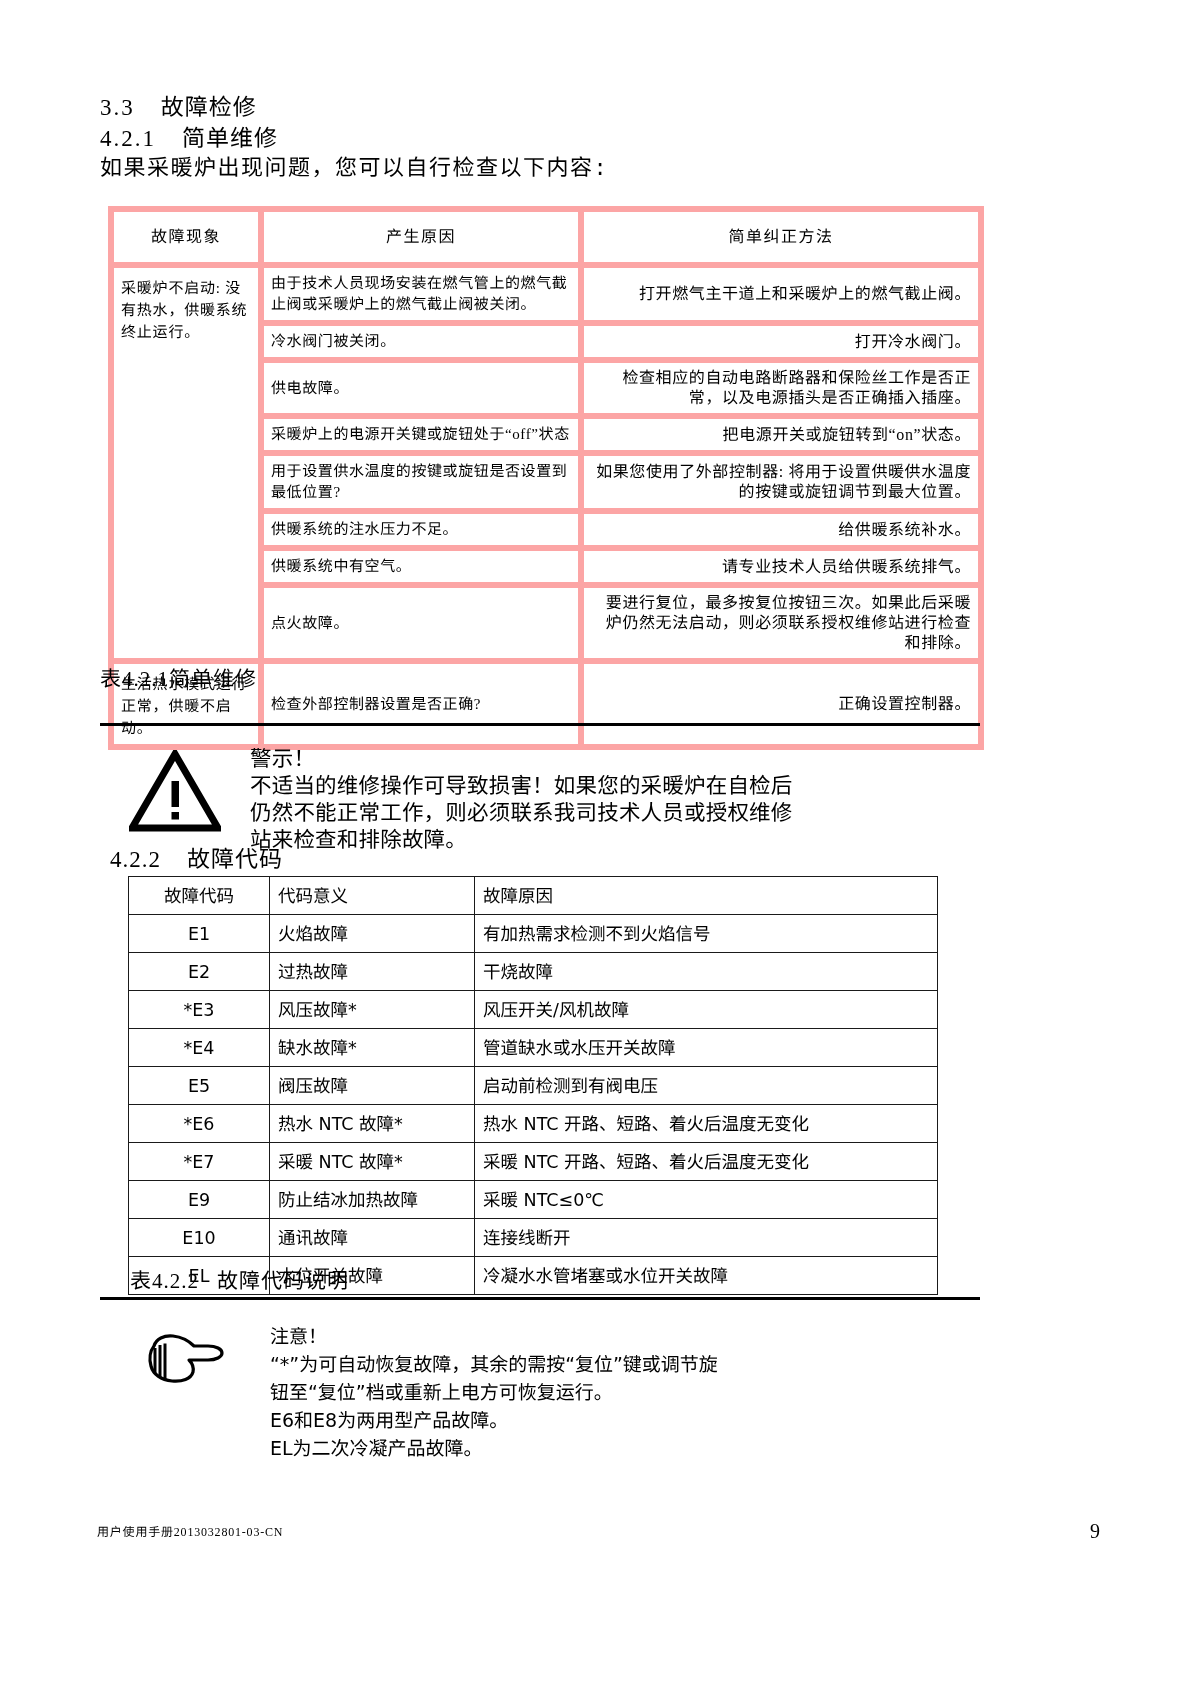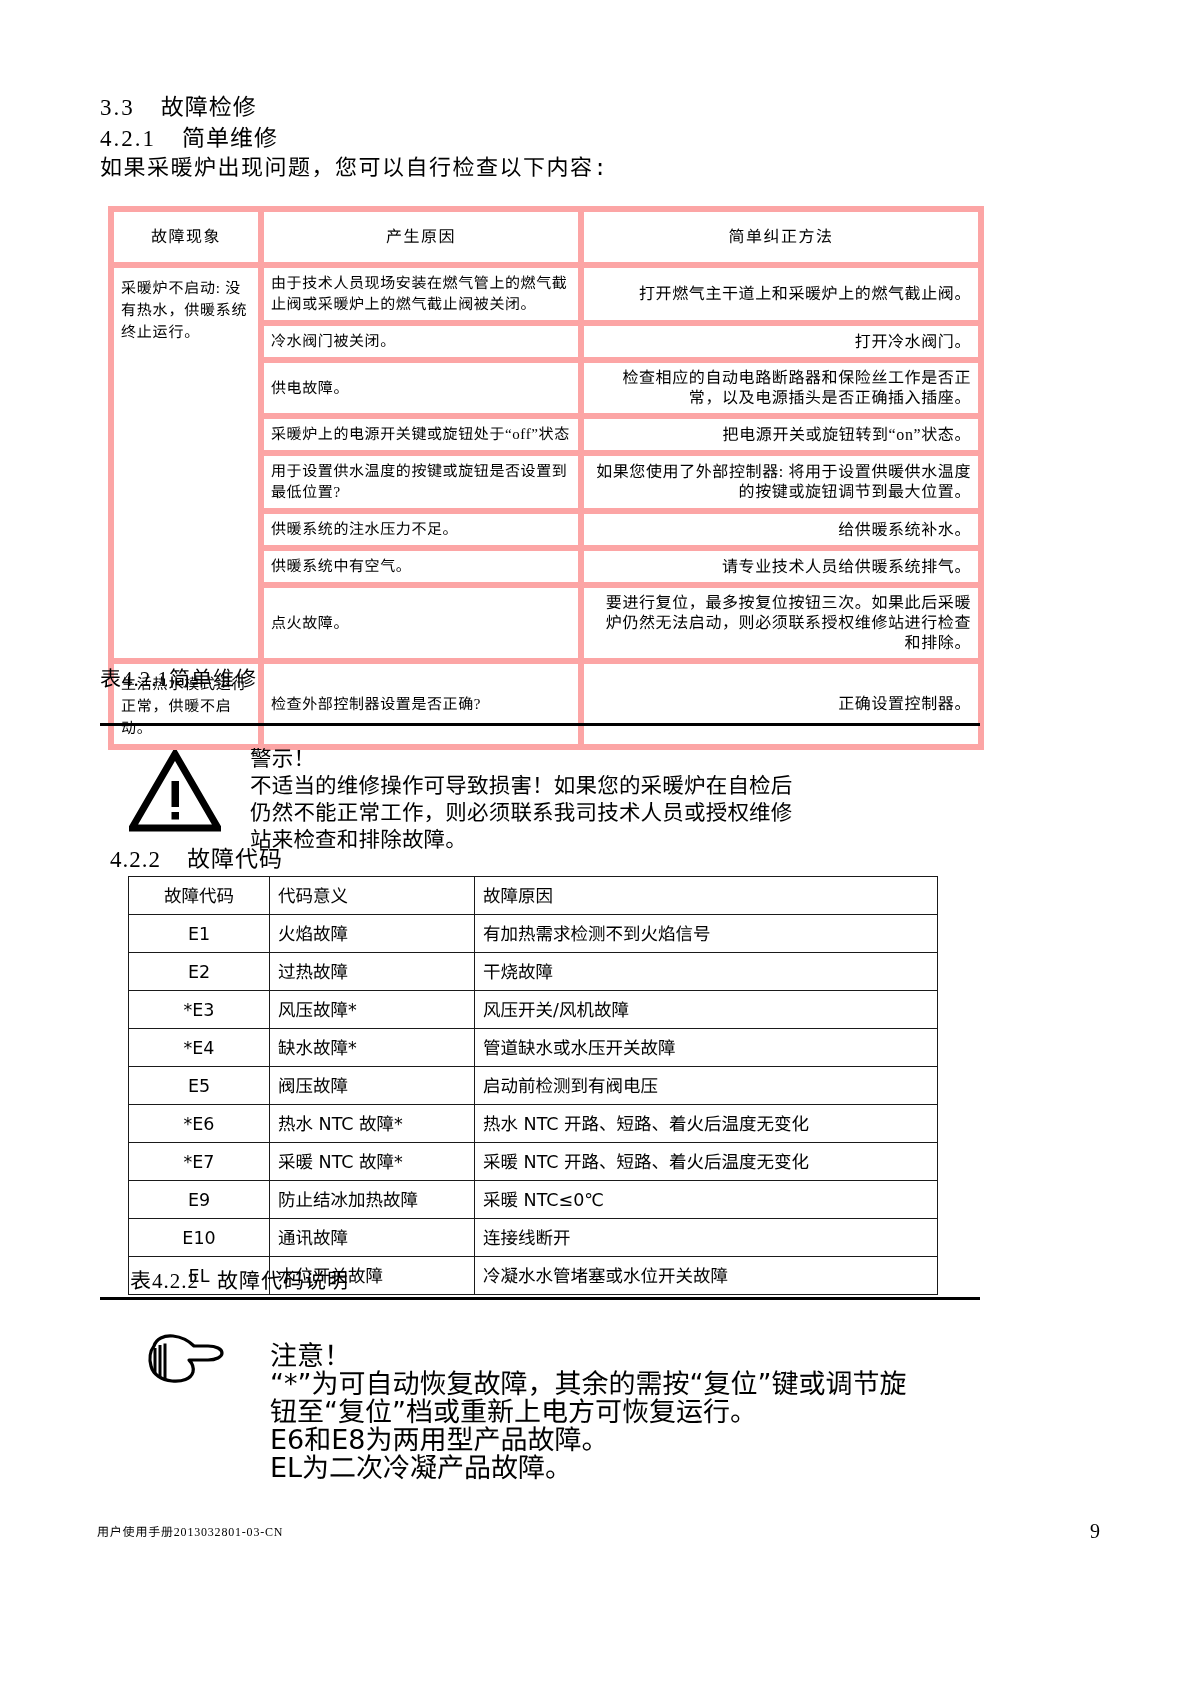--- a/index.html
+++ b/index.html
@@ -182,24 +182,23 @@
   .note-icon {
     width: 170px;
     flex: 0 0 170px;
     display: flex;
     justify-content: center;
     padding-top: 12px;
   }
   .note-text {
     flex: 1;
     font-family: "DejaVu Sans", "Liberation Sans", sans-serif;
-    font-size: 27px;
+    font-size: 19px;
     line-height: 28px;
     padding-top: 6px;
-    margin-top: 20px;
   }
   .note-text .ttl { display: block; }
 
   
   .footer-left {
     position: absolute;
     left: 97px;
     top: 1522px;
     font-family: "Liberation Serif", "DejaVu Serif", serif;
     font-size: 12px;

